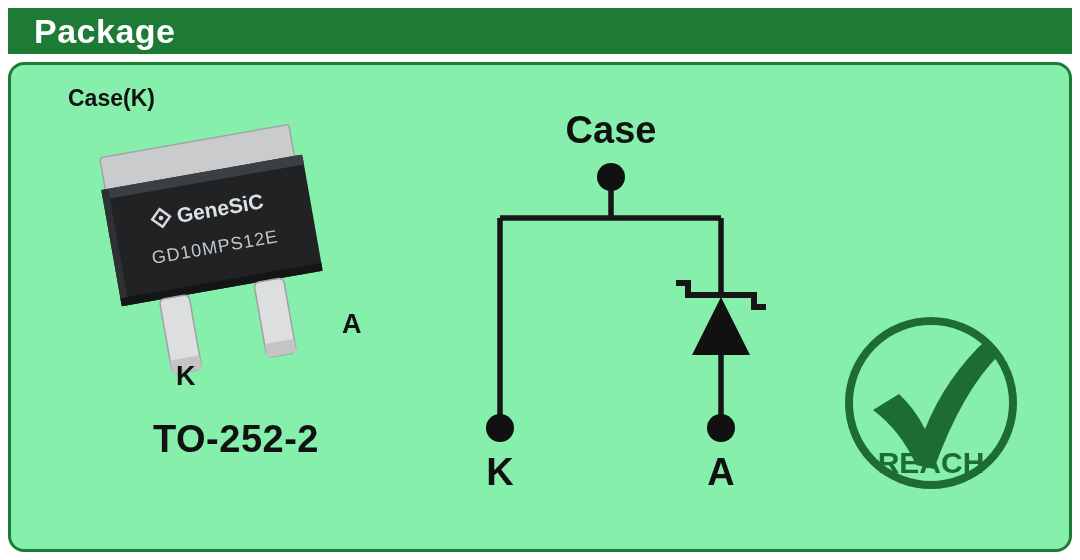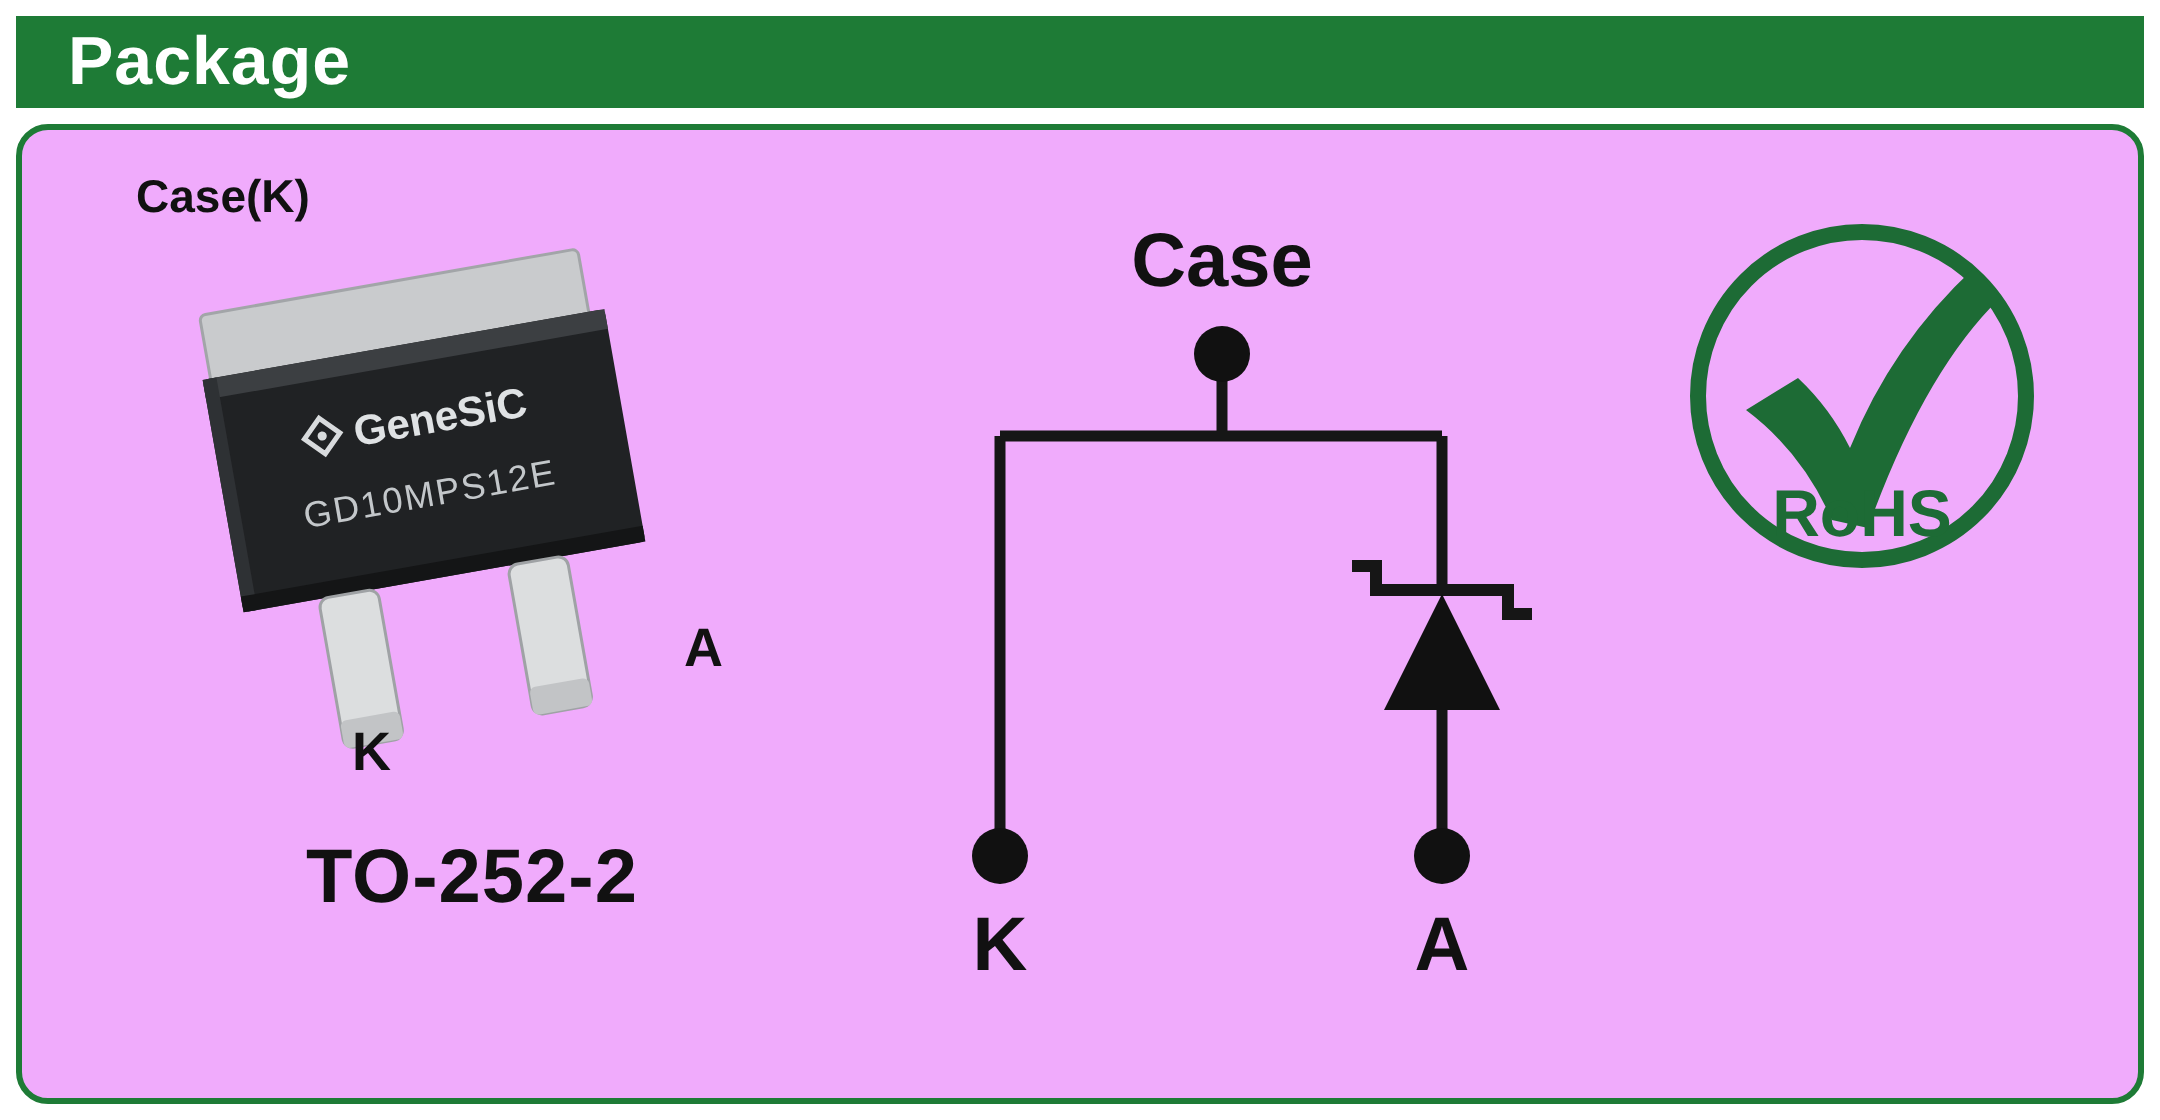--- a/index.html
+++ b/index.html
@@ -10,21 +10,21 @@
   .header-bar{
     position:absolute;left:8px;top:8px;width:1064px;height:46px;
     background:#1e7b36;display:flex;align-items:center;
   }
   .header-bar .title{
     color:#ffffff;font-size:34px;font-weight:bold;padding-left:26px;
     letter-spacing:0.5px;
   }
   .panel{
     position:absolute;left:8px;top:62px;width:1064px;height:490px;
-    border:3px solid #1e7b36;border-radius:16px;background:#f0abfc;
+    border:3px solid #1e7b36;border-radius:16px;background:#86efac;
     box-sizing:border-box;
   }
   .chip-block{position:absolute;left:45px;top:20px;width:340px;height:430px;}
   .case-label{
     position:absolute;left:12px;top:0px;font-size:23px;font-weight:bold;color:#111;
   }
   .chip-svg{position:absolute;left:0px;top:28px;}
   .pkg-name{
     position:absolute;left:20px;top:333px;width:320px;text-align:center;
     font-size:38px;font-weight:bold;color:#111;letter-spacing:0.5px;
@@ -97,23 +97,23 @@
       <circle cx="69" cy="333" r="14" fill="#111"></circle>
       <circle cx="290" cy="333" r="14" fill="#111"></circle>
 
       <path d="M 245 188 L 257 188 L 257 200 L 323 200 L 323 212 L 335 212" stroke="#161616" stroke-width="6" fill="none"></path>
       <polygon points="290,202 261,260 319,260" fill="#111"></polygon>
 
       <text class="sch-label" x="69" y="390" text-anchor="middle">K</text>
       <text class="sch-label" x="290" y="390" text-anchor="middle">A</text>
     </svg>
 
-    <div class="badge badge-rohs">
+
+    <div class="badge badge-reach">
       <svg width="180" height="180" viewBox="0 0 180 180">
         <circle cx="90" cy="90" r="82" fill="none" stroke="#1d6b35" stroke-width="8"></circle>
         <path d="M 32 97 L 58 81 Q 74 96 84 116 Q 105 64 146 26 L 159 41 Q 121 78 93 156 L 75 152 Q 60 118 32 97 Z" fill="#1d6b35"></path>
-        <text class="badge-label" x="90" y="160" text-anchor="middle" font-size="33">RoHS</text>
+        <text class="badge-label" x="90" y="160" text-anchor="middle" font-size="30">REACH</text>
       </svg>
     </div>
-
 
   </div>
 </div>
 
 </body></html>

